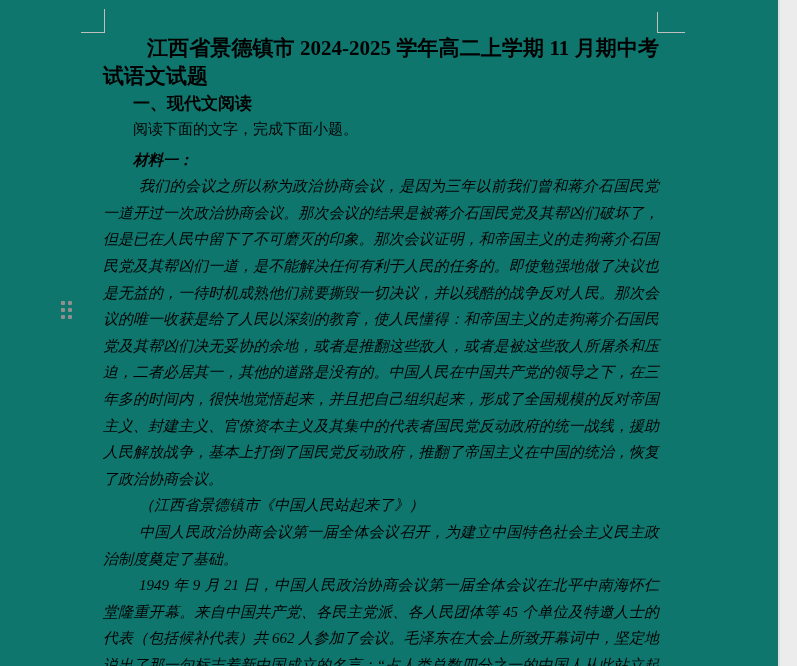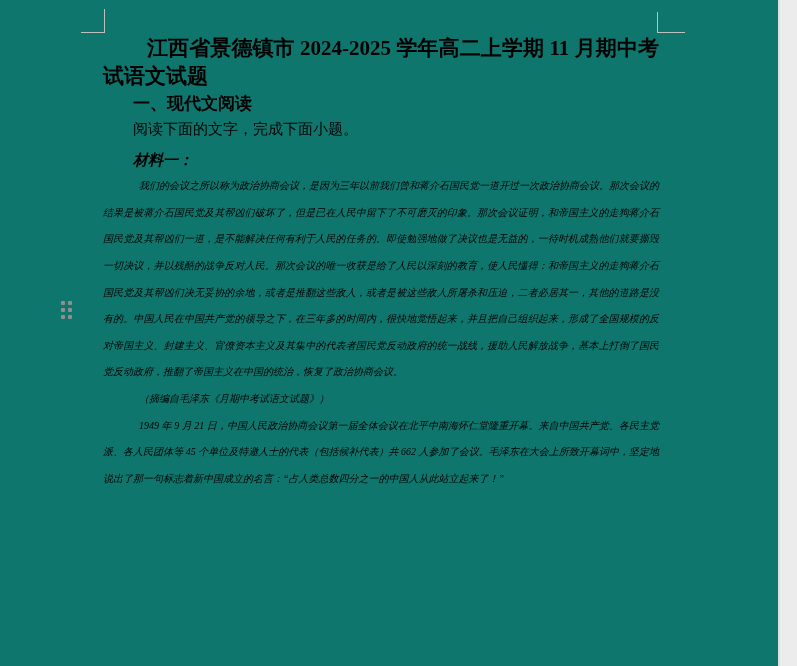--- a/index.html
+++ b/index.html
@@ -74,21 +74,21 @@
     text-indent: 30px;
   }
   .song {
     margin-top: 4px;
     font-size: 15px;
     line-height: 26.6px;
     text-indent: 30px;
   }
   .kai {
     font-style: italic;
-    font-size: 10px;
+    font-size: 15px;
     line-height: 26.6px;
     text-indent: 36px;
     text-align: justify;
   }
   .kai-label {
     font-style: italic;
     font-size: 15px;
     line-height: 26.6px;
     margin-top: 4px;
     text-indent: 30px;
@@ -118,23 +118,24 @@
     <p class="doc-title">江西省景德镇市 2024-2025 学年高二上学期 11 月期中考试语文试题</p>
 
     <p class="sec-heading">一、现代文阅读</p>
 
     <p class="song">阅读下面的文字，完成下面小题。</p>
 
     <p class="kai-label">材料一：</p>
 
     <p class="kai">我们的会议之所以称为政治协商会议，是因为三年以前我们曾和蒋介石国民党一道开过一次政治协商会议。那次会议的结果是被蒋介石国民党及其帮凶们破坏了，但是已在人民中留下了不可磨灭的印象。那次会议证明，和帝国主义的走狗蒋介石国民党及其帮凶们一道，是不能解决任何有利于人民的任务的。即使勉强地做了决议也是无益的，一待时机成熟他们就要撕毁一切决议，并以残酷的战争反对人民。那次会议的唯一收获是给了人民以深刻的教育，使人民懂得：和帝国主义的走狗蒋介石国民党及其帮凶们决无妥协的余地，或者是推翻这些敌人，或者是被这些敌人所屠杀和压迫，二者必居其一，其他的道路是没有的。中国人民在中国共产党的领导之下，在三年多的时间内，很快地觉悟起来，并且把自己组织起来，形成了全国规模的反对帝国主义、封建主义、官僚资本主义及其集中的代表者国民党反动政府的统一战线，援助人民解放战争，基本上打倒了国民党反动政府，推翻了帝国主义在中国的统治，恢复了政治协商会议。</p>
 
-    <p class="kai">（摘编自毛泽东《月期中考试语文试题》）</p>
+    <p class="kai">（江西省景德镇市《中国人民站起来了》）</p>
 
 
+    <p class="kai">中国人民政治协商会议第一届全体会议召开，为建立中国特色社会主义民主政治制度奠定了基础。</p>
 
     <p class="kai">1949 年 9 月 21 日，中国人民政治协商会议第一届全体会议在北平中南海怀仁堂隆重开幕。来自中国共产党、各民主党派、各人民团体等 45 个单位及特邀人士的代表（包括候补代表）共 662 人参加了会议。毛泽东在大会上所致开幕词中，坚定地说出了那一句标志着新中国成立的名言：“占人类总数四分之一的中国人从此站立起来了！”</p>
 
   </div>
 
   <div class="right-gutter"></div>
 
 </div>
 
 </body></html>

